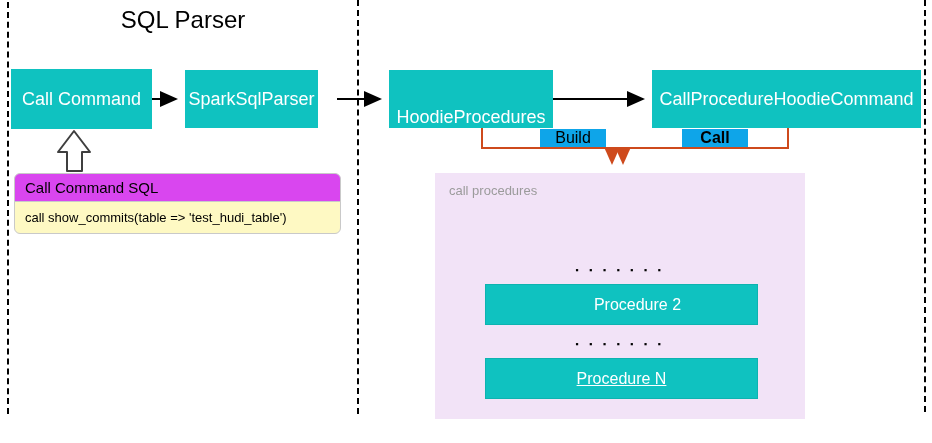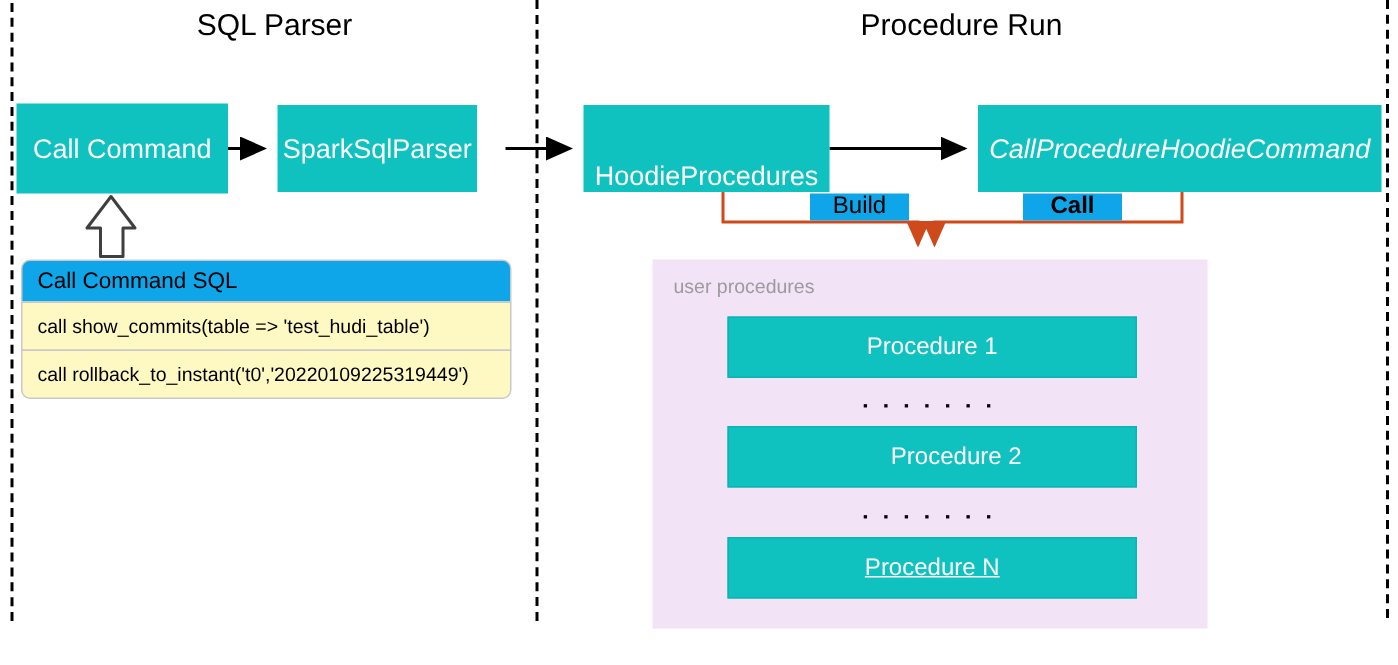--- a/index.html
+++ b/index.html
@@ -18,21 +18,21 @@
     background:#fff;
     overflow:hidden;
   }
   .dash-line{
     position:absolute;
     width:0;
     border-left:2px dashed #000;
   }
   .section-title{
     position:absolute;
-    font-size:20px;
+    font-size:24px;
     color:#000;
     text-align:center;
   }
   .node{
     position:absolute;
     background:var(--teal);
     color:#fff;
     display:flex;
     align-items:center;
     justify-content:center;
@@ -54,21 +54,21 @@
     padding:0 3px;
   }
   
   .sql-panel{
     position:absolute;
     left:14px;top:173px;
     width:327px;
     font-size:13px;
   }
   .sql-panel .panel-header{
-    background:#0ea5e9;
+    background:#d946ef;
     border:1px solid #C9C9C9;
     border-radius:6px 6px 0 0;
     height:29px;
     display:flex;align-items:center;
     padding-left:10px;
     font-size:15px;
     color:#000;
   }
   .sql-panel .panel-row{
     background:#fef9c3;
@@ -119,21 +119,20 @@
 </head>
 <body>
 
 <div class="canvas">
 
   <div class="dash-line" style="left:7px;top:2px;height:412px;"></div>
   <div class="dash-line" style="left:357px;top:0px;height:414px;"></div>
   <div class="dash-line" style="left:924px;top:0px;height:412px;"></div>
 
   <div class="section-title" style="left:58px;top:6px;width:250px;">SQL Parser</div>
-  <div class="section-title" style="left:516px;top:6px;width:250px;">Procedure Run</div>
 
   <svg class="overlay" width="932" height="443" viewBox="0 0 932 443">
     <defs>
       <marker id="arrowBlack" markerWidth="10" markerHeight="10" refX="8" refY="4" orient="auto">
         <path d="M0,0 L9,4 L0,8 Z" fill="#000"></path>
       </marker>
       <marker id="arrowOrange" markerWidth="10" markerHeight="10" refX="8" refY="4" orient="auto">
         <path d="M0,0 L9,4 L0,8 Z" fill="#CE4A1C"></path>
       </marker>
     </defs>
@@ -153,39 +152,35 @@
 
   <div class="node" style="left:11px;top:69px;width:141px;height:60px;">
     <span>Call Command</span>
   </div>
   <div class="node" style="left:185px;top:70px;width:133px;height:58px;">
     <span>SparkSqlParser</span>
   </div>
   <div class="node" style="left:389px;top:70px;width:164px;height:58px;align-items:flex-end;">
     <span>HoodieProcedures</span>
   </div>
-  <div class="node" style="left:652px;top:70px;width:269px;height:58px;font-size:18px;font-style:italic;">
+  <div class="node" style="left:652px;top:70px;width:269px;height:58px;font-size:18px;">
     <span>CallProcedureHoodieCommand</span>
   </div>
 
   <div class="edge-label" style="left:540px;top:129px;width:66px;">Build</div>
   <div class="edge-label" style="left:682px;top:129px;width:66px;font-weight:bold;">Call</div>
 
   <div class="sql-panel">
     <div class="panel-header">Call Command SQL</div>
     <div class="panel-row">call show_commits(table =&gt; 'test_hudi_table')</div>
-    <div class="panel-row">call rollback_to_instant('t0','20220109225319449')</div>
   </div>
 
   <div class="user-procedures">
-    <div class="container-label">user procedures</div>
+    <div class="container-label">call procedures</div>
 
-    <div class="proc-box" style="top:38px;">
-      <span>Procedure 1</span>
-    </div>
 
     <div class="dots-row" style="top:92px;">▪ ▪ ▪ ▪ ▪ ▪ ▪</div>
 
     <div class="proc-box" style="top:111px;padding-left:32px;">
       <span>Procedure 2</span>
     </div>
 
     <div class="dots-row" style="top:166px;">▪ ▪ ▪ ▪ ▪ ▪ ▪</div>
 
     <div class="proc-box" style="top:185px;text-decoration:underline;">

